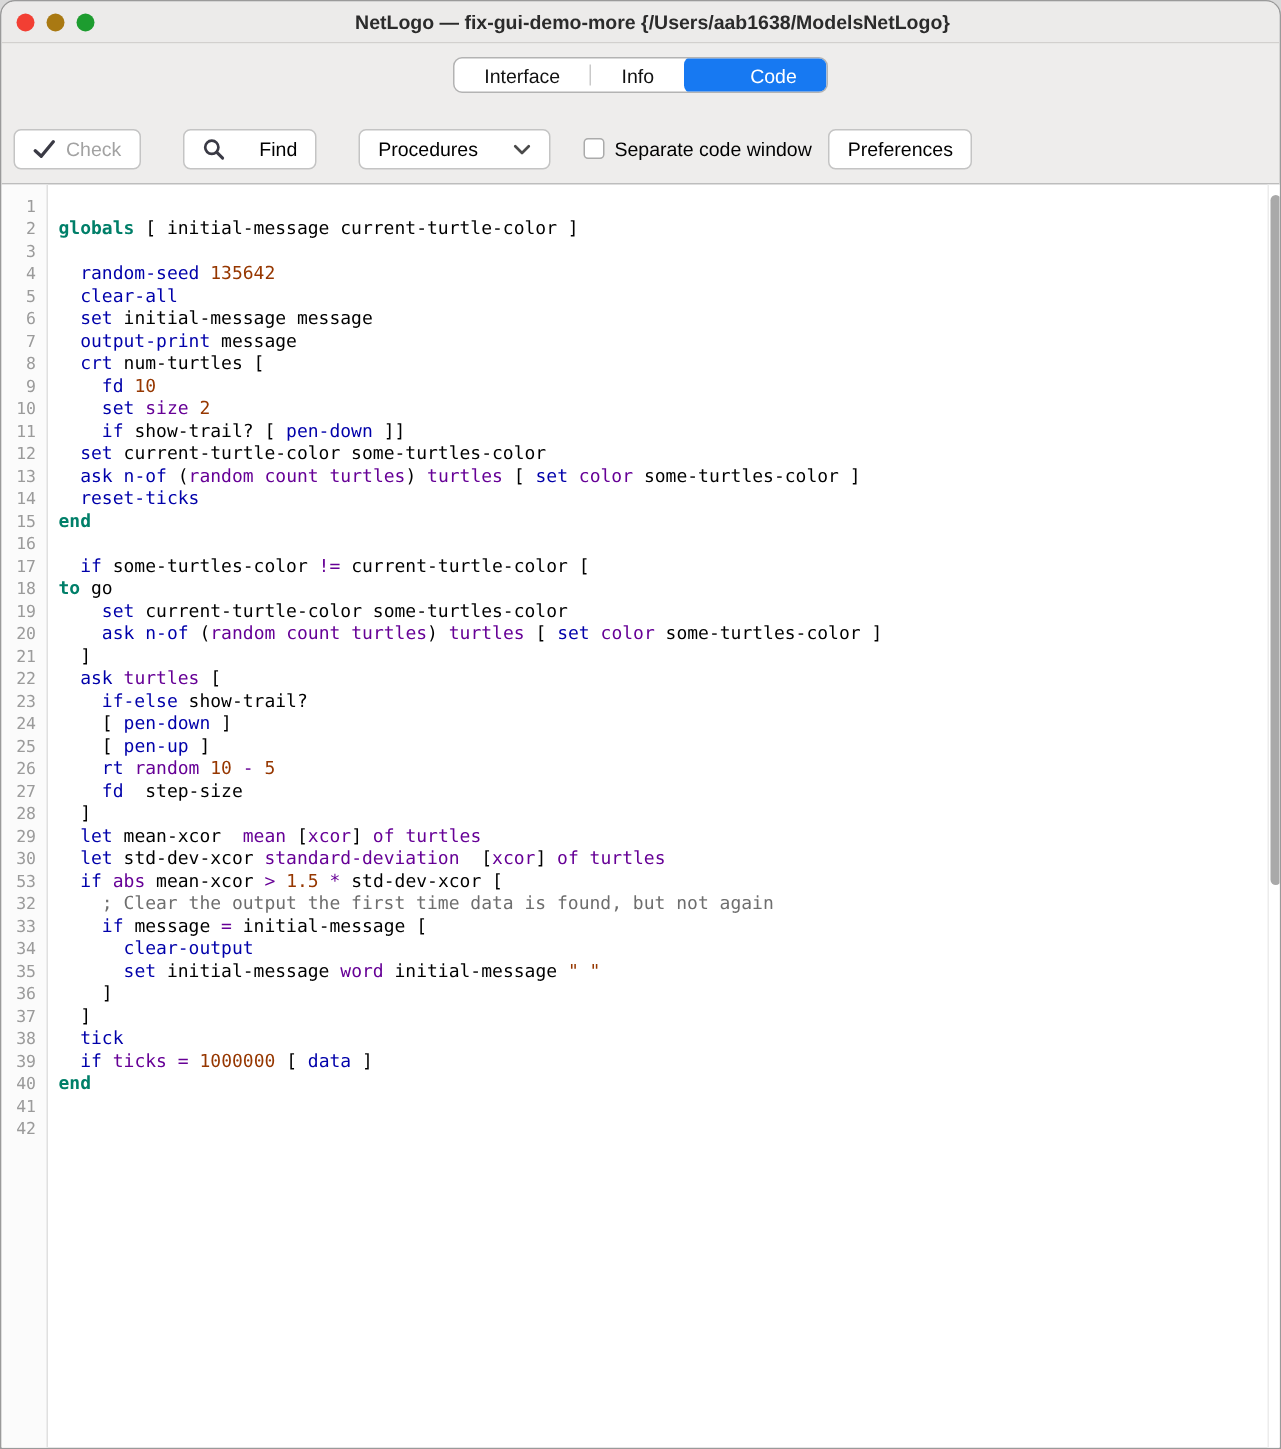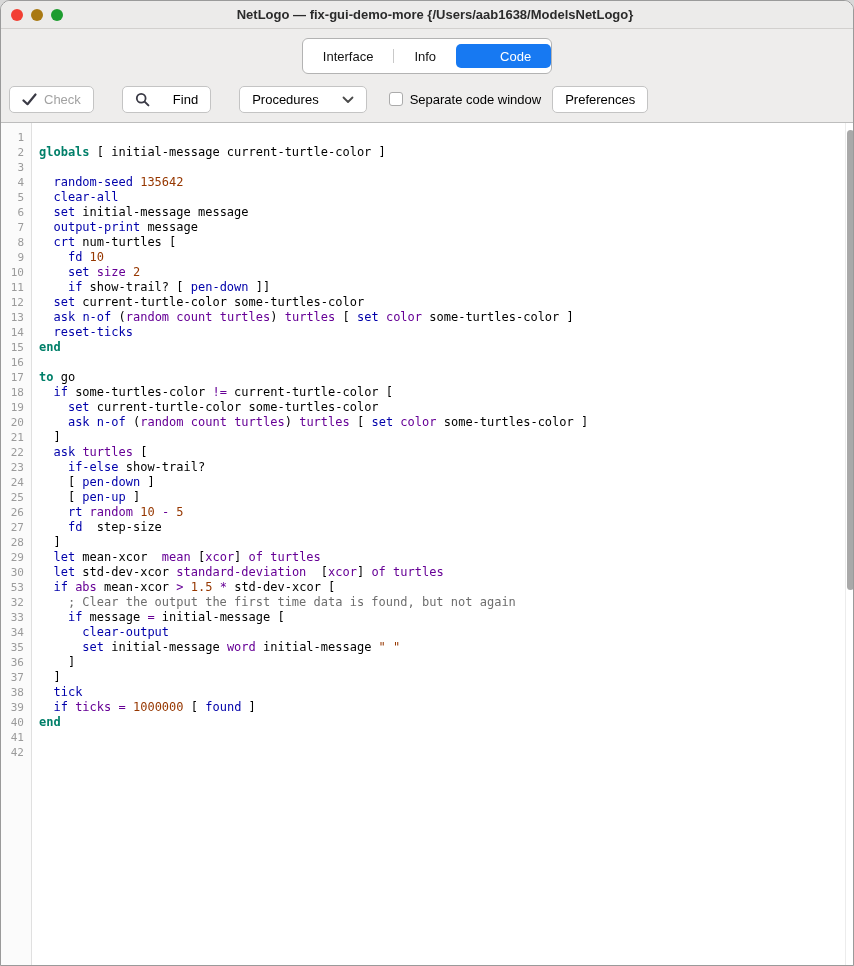--- a/index.html
+++ b/index.html
@@ -15,21 +15,21 @@
     height:28px;background:#ecebea;border-bottom:1px solid #d2d0ce;
     display:flex;align-items:center;justify-content:center;position:relative;padding-left:16px;
   }
   .traffic{position:absolute;left:10px;top:0;height:28px;display:flex;align-items:center;gap:8px;}
   .light{width:12px;height:12px;border-radius:50%;display:inline-block;}
   .win-title{font-size:13px;font-weight:bold;color:#2b2b2b;}
   
   .chrome{height:93px;background:#eeedec;position:relative;}
   .tabbar-wrap{display:flex;justify-content:center;padding-top:9px;}
   .tabbar{
-    display:flex;align-items:center;height:36px;background:#fff;
+    display:flex;align-items:center;height:24px;background:#fff;
     border:1px solid #b3b3b3;border-radius:6px;overflow:hidden;
   }
   .tab{
     height:24px;display:flex;align-items:center;padding:0 20px;
     font-size:13px;color:#111;cursor:default;
   }
   .tab.active{
     background:var(--tab-active-bg,#1779f2);color:#fff;border-radius:5px;padding-left:44px;
   }
   .tab-divider{width:1px;height:14px;background:#c9c9c9;}
@@ -199,43 +199,43 @@
         <div class="code-line"><span class="c-def">  </span><span class="c-cmd">output-print</span><span class="c-def"> message</span></div>
         <div class="code-line"><span class="c-def">  </span><span class="c-cmd">crt</span><span class="c-def"> num-turtles [</span></div>
         <div class="code-line"><span class="c-def">    </span><span class="c-cmd">fd</span><span class="c-def"> </span><span class="c-const">10</span></div>
         <div class="code-line"><span class="c-def">    </span><span class="c-cmd">set</span><span class="c-def"> </span><span class="c-rep">size</span><span class="c-def"> </span><span class="c-const">2</span></div>
         <div class="code-line"><span class="c-def">    </span><span class="c-cmd">if</span><span class="c-def"> show-trail? [ </span><span class="c-cmd">pen-down</span><span class="c-def"> ]]</span></div>
         <div class="code-line"><span class="c-def">  </span><span class="c-cmd">set</span><span class="c-def"> current-turtle-color some-turtles-color</span></div>
         <div class="code-line"><span class="c-def">  </span><span class="c-cmd">ask</span><span class="c-def"> </span><span class="c-cmd">n-of</span><span class="c-def"> (</span><span class="c-rep">random</span><span class="c-def"> </span><span class="c-rep">count</span><span class="c-def"> </span><span class="c-rep">turtles</span><span class="c-def">) </span><span class="c-rep">turtles</span><span class="c-def"> [ </span><span class="c-cmd">set</span><span class="c-def"> </span><span class="c-rep">color</span><span class="c-def"> some-turtles-color ]</span></div>
         <div class="code-line"><span class="c-def">  </span><span class="c-cmd">reset-ticks</span></div>
         <div class="code-line"><span class="c-kw">end</span></div>
         <div class="code-line"></div>
+        <div class="code-line"><span class="c-def">  </span><span class="c-cmd">if</span><span class="c-def"> some-turtles-color </span><span class="c-rep">!=</span><span class="c-def"> current-turtle-color [</span></div>
         <div class="code-line"><span class="c-kw">to</span><span class="c-def"> go</span></div>
-        <div class="code-line"><span class="c-def">  </span><span class="c-cmd">if</span><span class="c-def"> some-turtles-color </span><span class="c-rep">!=</span><span class="c-def"> current-turtle-color [</span></div>
         <div class="code-line"><span class="c-def">    </span><span class="c-cmd">set</span><span class="c-def"> current-turtle-color some-turtles-color</span></div>
         <div class="code-line"><span class="c-def">    </span><span class="c-cmd">ask</span><span class="c-def"> </span><span class="c-cmd">n-of</span><span class="c-def"> (</span><span class="c-rep">random</span><span class="c-def"> </span><span class="c-rep">count</span><span class="c-def"> </span><span class="c-rep">turtles</span><span class="c-def">) </span><span class="c-rep">turtles</span><span class="c-def"> [ </span><span class="c-cmd">set</span><span class="c-def"> </span><span class="c-rep">color</span><span class="c-def"> some-turtles-color ]</span></div>
         <div class="code-line"><span class="c-def">  ]</span></div>
         <div class="code-line"><span class="c-def">  </span><span class="c-cmd">ask</span><span class="c-def"> </span><span class="c-rep">turtles</span><span class="c-def"> [</span></div>
         <div class="code-line"><span class="c-def">    </span><span class="c-cmd">if-else</span><span class="c-def"> show-trail?</span></div>
         <div class="code-line"><span class="c-def">    [ </span><span class="c-cmd">pen-down</span><span class="c-def"> ]</span></div>
         <div class="code-line"><span class="c-def">    [ </span><span class="c-cmd">pen-up</span><span class="c-def"> ]</span></div>
         <div class="code-line"><span class="c-def">    </span><span class="c-cmd">rt</span><span class="c-def"> </span><span class="c-rep">random</span><span class="c-def"> </span><span class="c-const">10</span><span class="c-def"> </span><span class="c-rep">-</span><span class="c-def"> </span><span class="c-const">5</span></div>
         <div class="code-line"><span class="c-def">    </span><span class="c-cmd">fd</span><span class="c-def">  step-size</span></div>
         <div class="code-line"><span class="c-def">  ]</span></div>
         <div class="code-line"><span class="c-def">  </span><span class="c-cmd">let</span><span class="c-def"> mean-xcor  </span><span class="c-rep">mean</span><span class="c-def"> [</span><span class="c-rep">xcor</span><span class="c-def">] </span><span class="c-rep">of</span><span class="c-def"> </span><span class="c-rep">turtles</span></div>
         <div class="code-line"><span class="c-def">  </span><span class="c-cmd">let</span><span class="c-def"> std-dev-xcor </span><span class="c-rep">standard-deviation</span><span class="c-def">  [</span><span class="c-rep">xcor</span><span class="c-def">] </span><span class="c-rep">of</span><span class="c-def"> </span><span class="c-rep">turtles</span></div>
         <div class="code-line"><span class="c-def">  </span><span class="c-cmd">if</span><span class="c-def"> </span><span class="c-rep">abs</span><span class="c-def"> mean-xcor </span><span class="c-rep">&gt;</span><span class="c-def"> </span><span class="c-const">1.5</span><span class="c-def"> </span><span class="c-rep">*</span><span class="c-def"> std-dev-xcor [</span></div>
         <div class="code-line"><span class="c-com">    ; Clear the output the first time data is found, but not again</span></div>
         <div class="code-line"><span class="c-def">    </span><span class="c-cmd">if</span><span class="c-def"> message </span><span class="c-rep">=</span><span class="c-def"> initial-message [</span></div>
         <div class="code-line"><span class="c-def">      </span><span class="c-cmd">clear-output</span></div>
         <div class="code-line"><span class="c-def">      </span><span class="c-cmd">set</span><span class="c-def"> initial-message </span><span class="c-rep">word</span><span class="c-def"> initial-message </span><span class="c-str">" "</span></div>
         <div class="code-line"><span class="c-def">    ]</span></div>
         <div class="code-line"><span class="c-def">  ]</span></div>
         <div class="code-line"><span class="c-def">  </span><span class="c-cmd">tick</span></div>
-        <div class="code-line"><span class="c-def">  </span><span class="c-cmd">if</span><span class="c-def"> </span><span class="c-rep">ticks</span><span class="c-def"> </span><span class="c-rep">=</span><span class="c-def"> </span><span class="c-const">1000000</span><span class="c-def"> [ </span><span class="c-cmd">found</span><span class="c-def"> ]</span></div>
+        <div class="code-line"><span class="c-def">  </span><span class="c-cmd">if</span><span class="c-def"> </span><span class="c-rep">ticks</span><span class="c-def"> </span><span class="c-rep">=</span><span class="c-def"> </span><span class="c-const">1000000</span><span class="c-def"> [ </span><span class="c-cmd">data</span><span class="c-def"> ]</span></div>
         <div class="code-line"><span class="c-kw">end</span></div>
       </div>
     <div class="scroll-track">
       <div class="scroll-thumb"></div>
     </div>
   </div>
 
 </div>
 
 </body></html>

